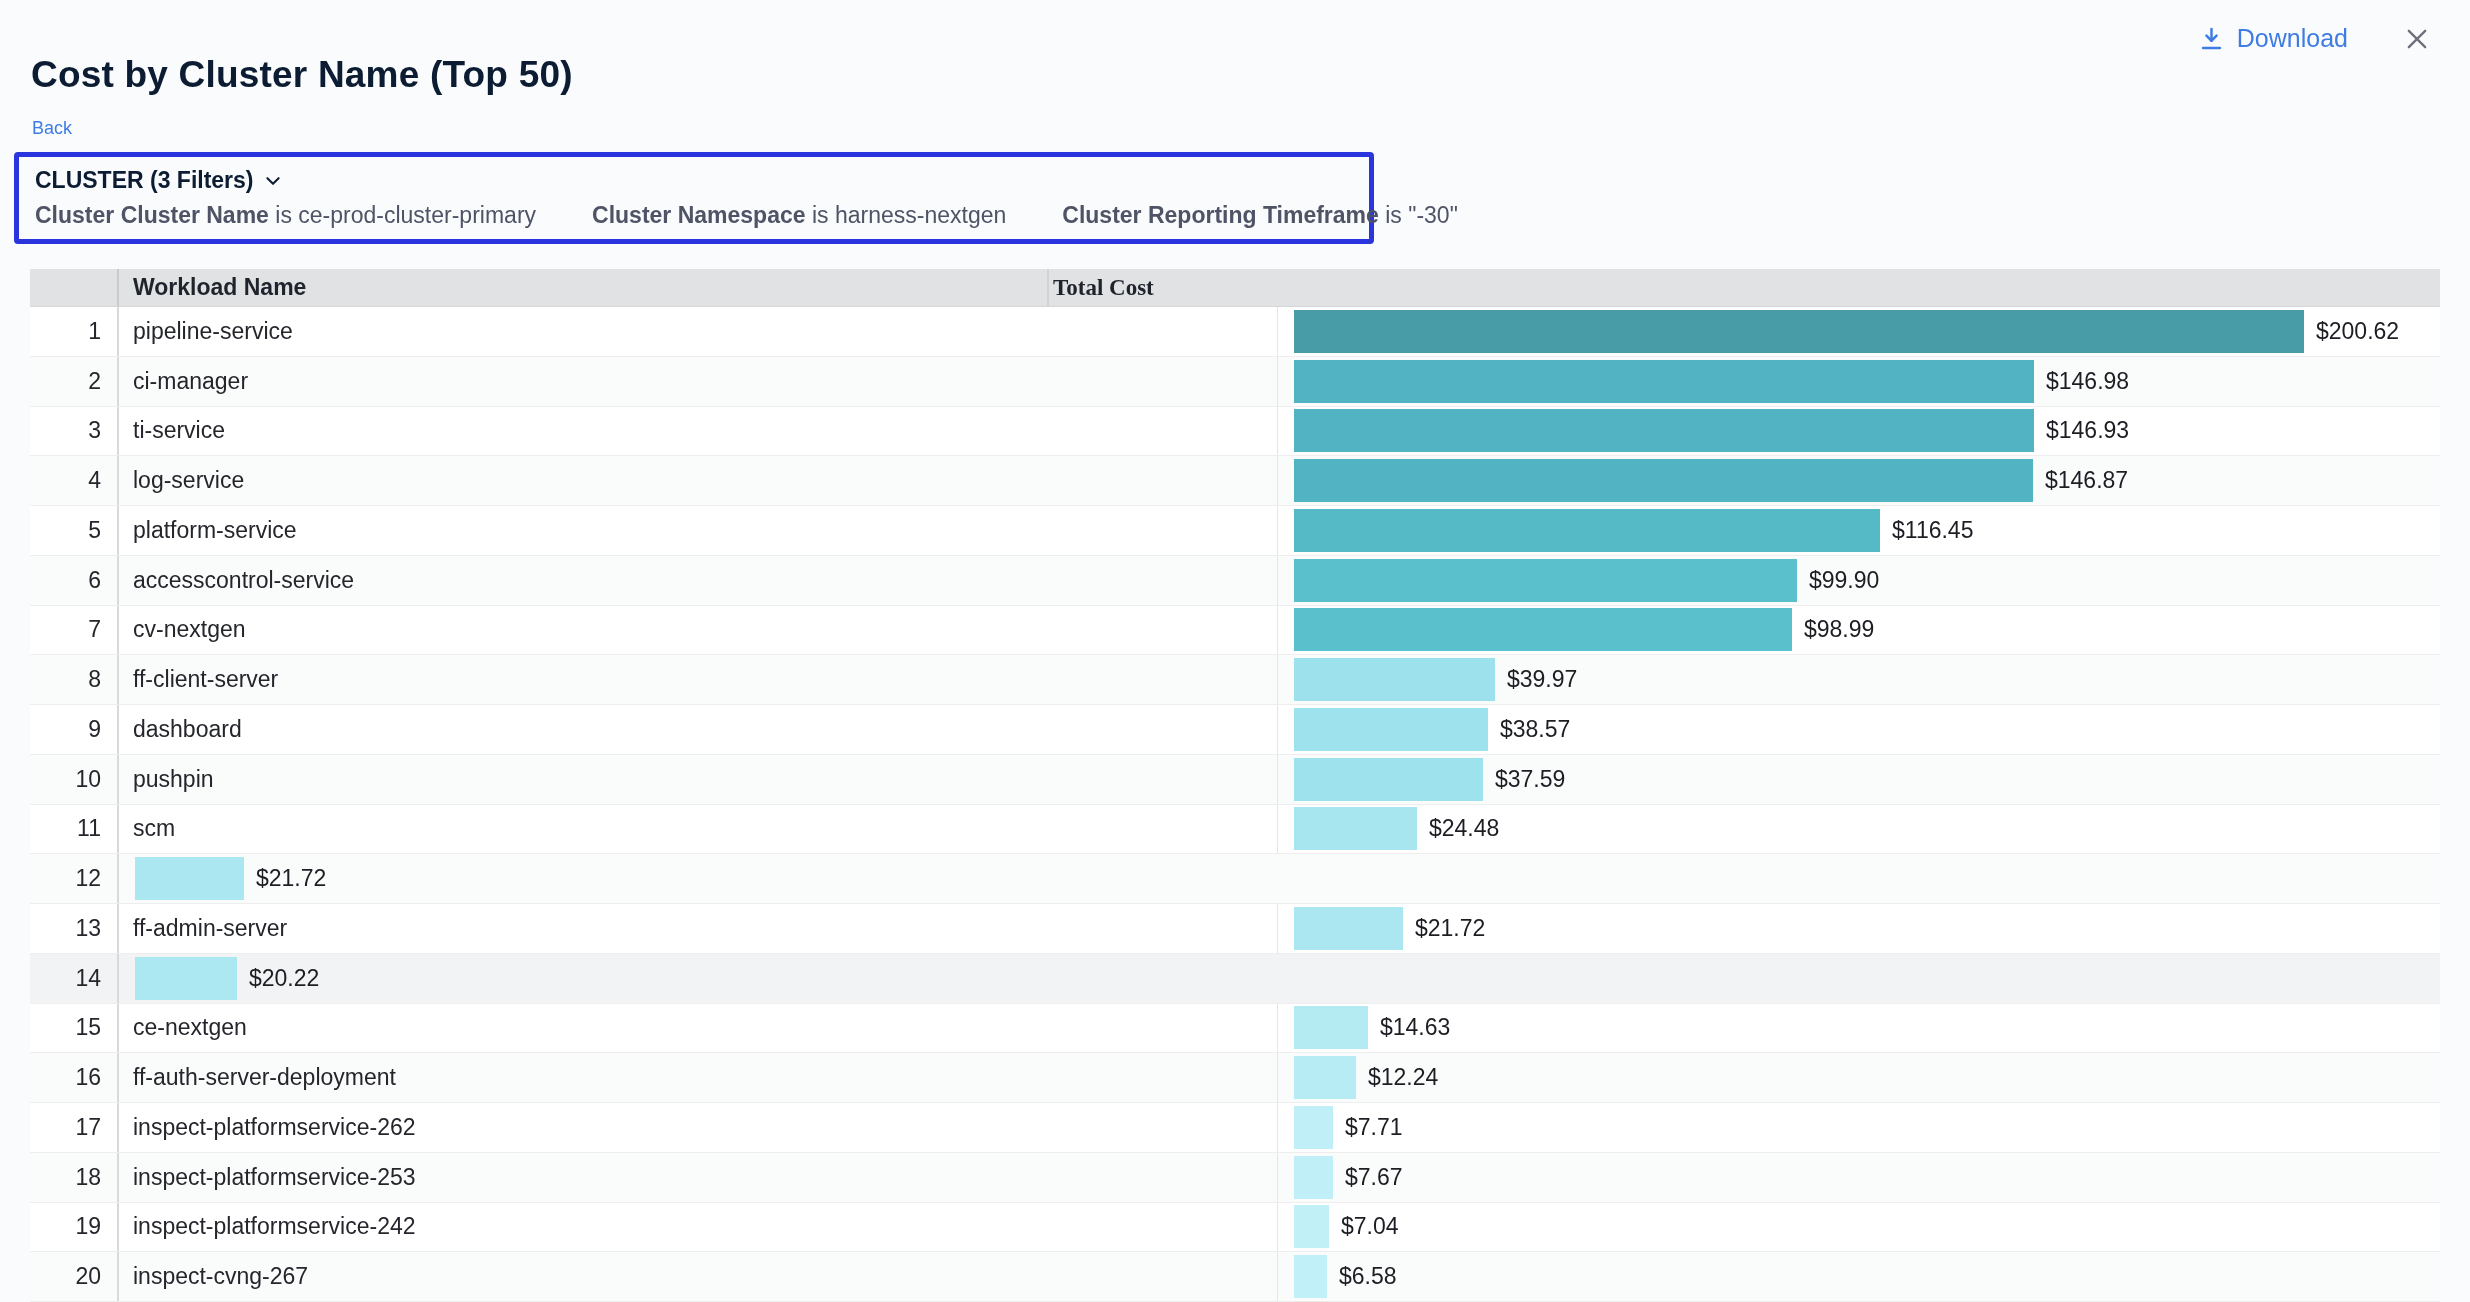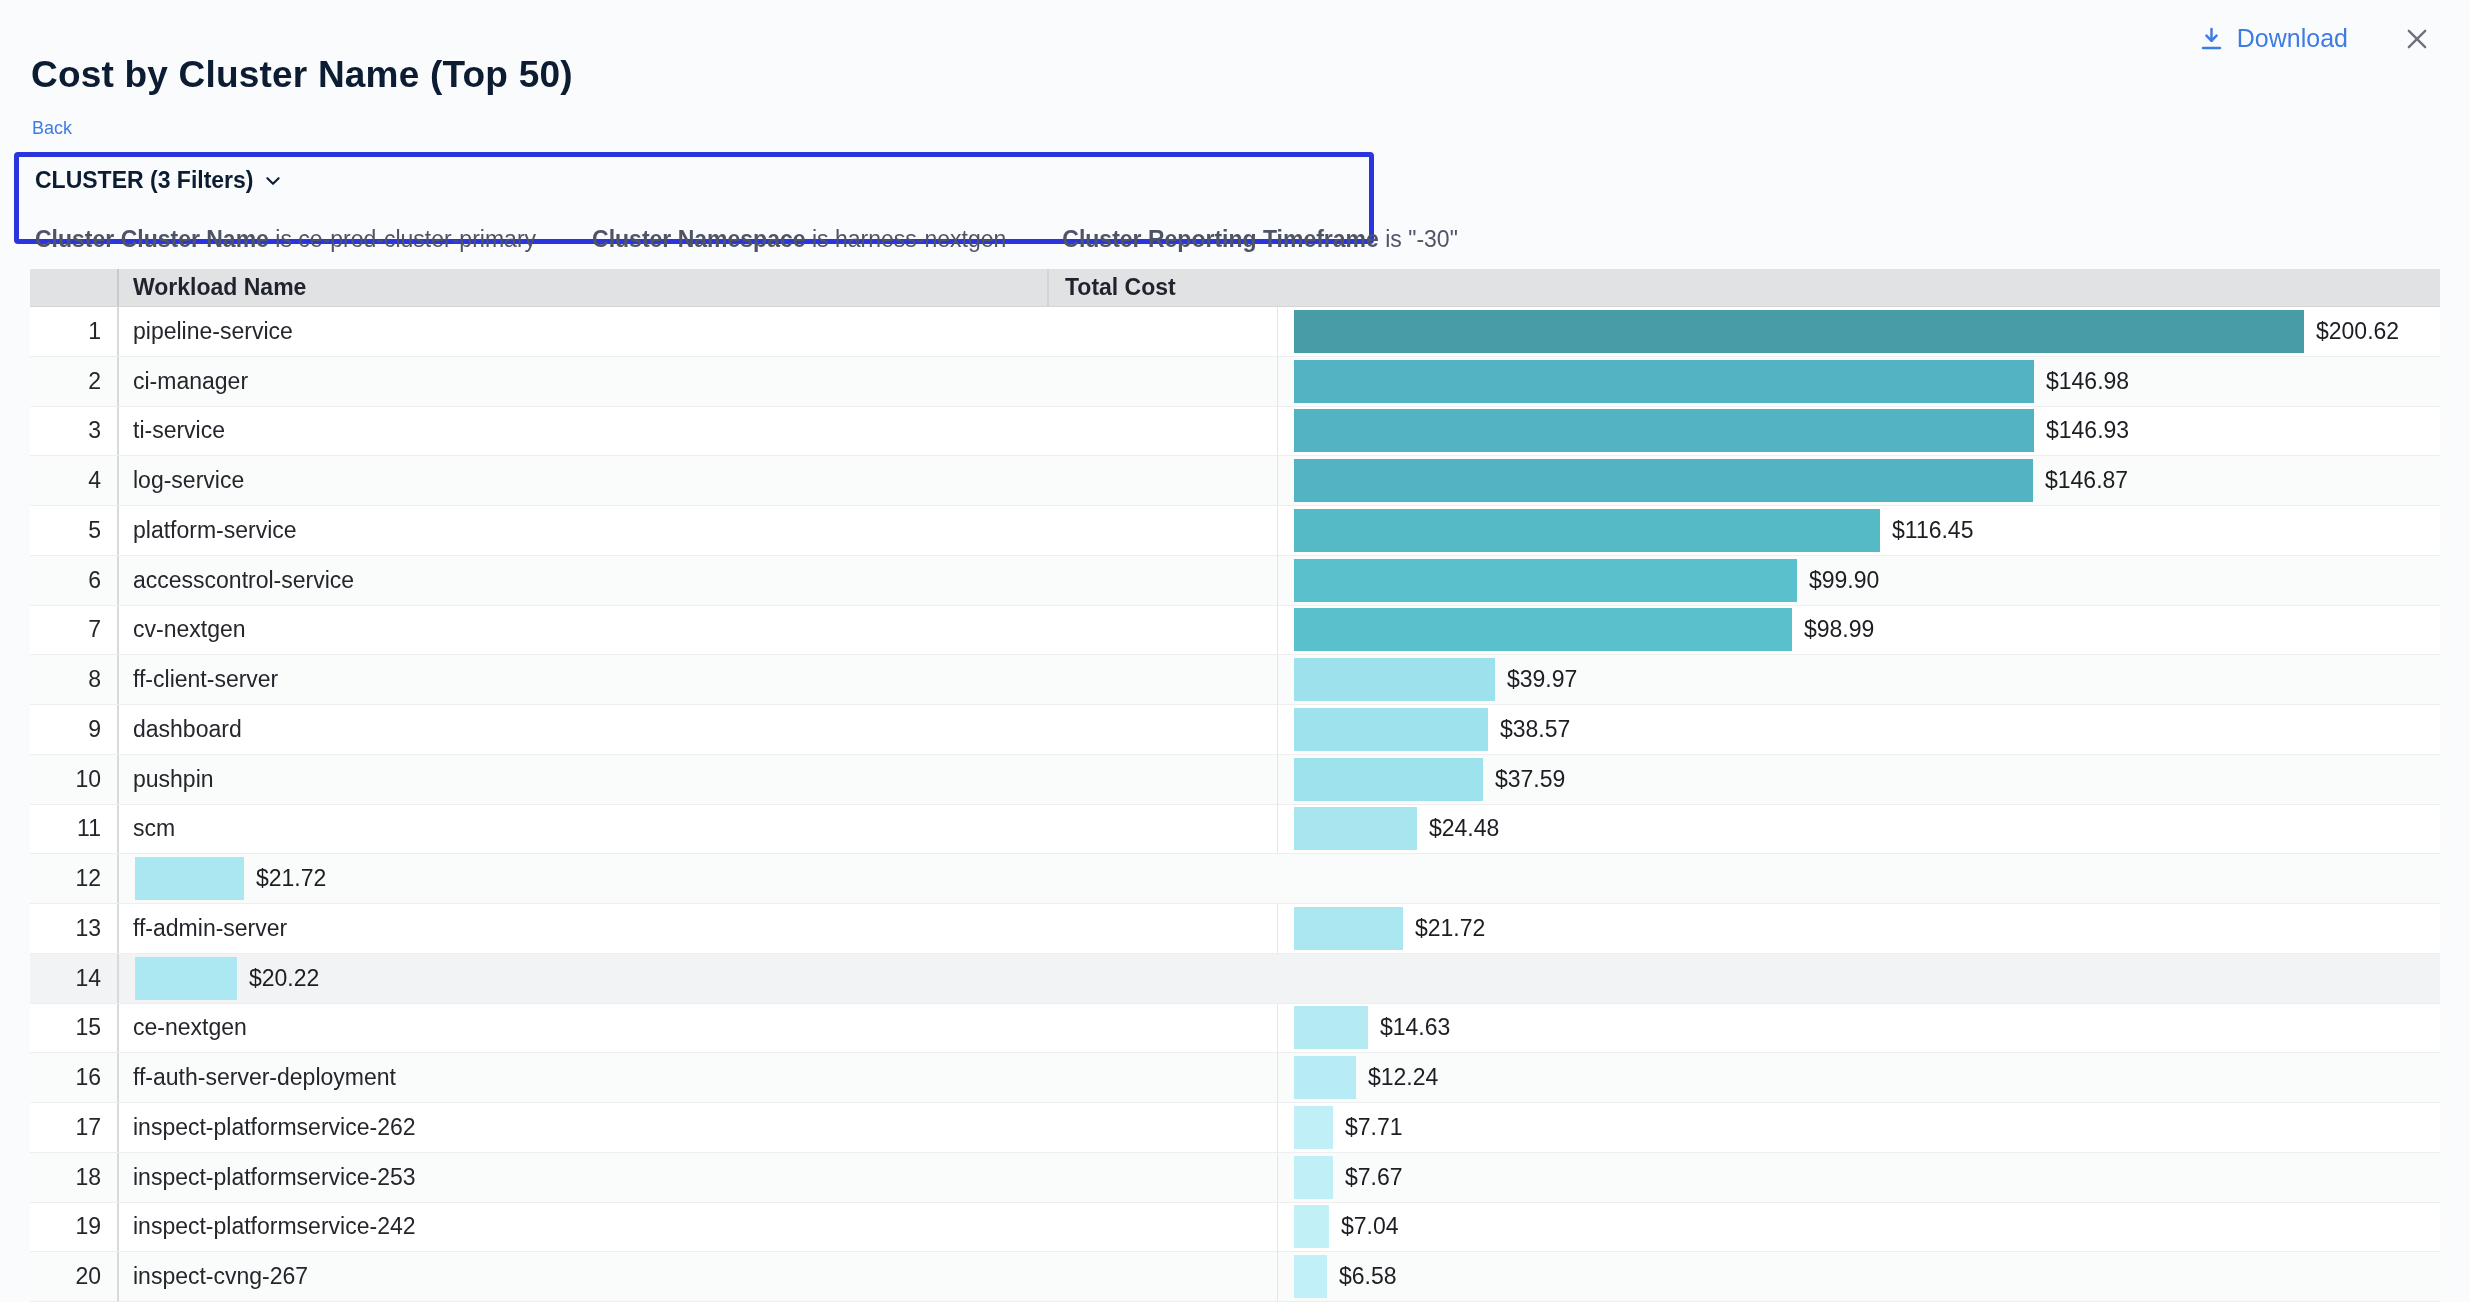--- a/index.html
+++ b/index.html
@@ -43,39 +43,39 @@
     border:5px solid #2a35dd; border-radius:4px;
     padding:10px 16px;
     background:transparent;
   }
   .filter-group-toggle {
     display:inline-flex; align-items:center; gap:10px;
     font-size:23px; font-weight:600; color:#0c1c33;
     cursor:pointer;
   }
   .filter-items {
-    display:flex; gap:56px; margin-top:32px;
+    display:flex; gap:56px; margin-top:8px;
     font-size:23px; color:#4e5366; white-space:nowrap;
   }
   .filter-item .f-field { font-weight:600; }
   .filter-item .f-rest  { font-weight:400; }
 
   
   .cost-table {
     position:absolute; left:30px; top:269px; width:2410px;
   }
   .thead {
     display:flex; height:38px; align-items:center;
     background:#e1e2e4; border-bottom:1px solid #d4d5d7;
     font-size:23px; font-weight:700; color:#1f232c;
   }
   .th-rank { width:89px; height:100%; border-right:2px solid #c9cacd; }
   .th-name { width:930px; height:100%; display:flex; align-items:center;
              padding-left:14px; border-right:2px solid #d2d3d5; }
-  .th-cost { flex:1; height:100%; display:flex; align-items:center; padding-left:16px; }
+  .th-cost { flex:1; height:100%; display:flex; align-items:center; padding-left:4px;font-family:Liberation Serif, serif; }
 
   .tbody .row {
     display:flex; height:49.75px; align-items:stretch;
     background:#ffffff; border-bottom:1px solid #eeeeef;
   }
   .tbody .row.even        { background:#fafbfb; }
   .tbody .row.highlighted { background:#f2f3f4; }
 
   .cell-rank {
     width:89px; display:flex; align-items:center; justify-content:flex-end;

